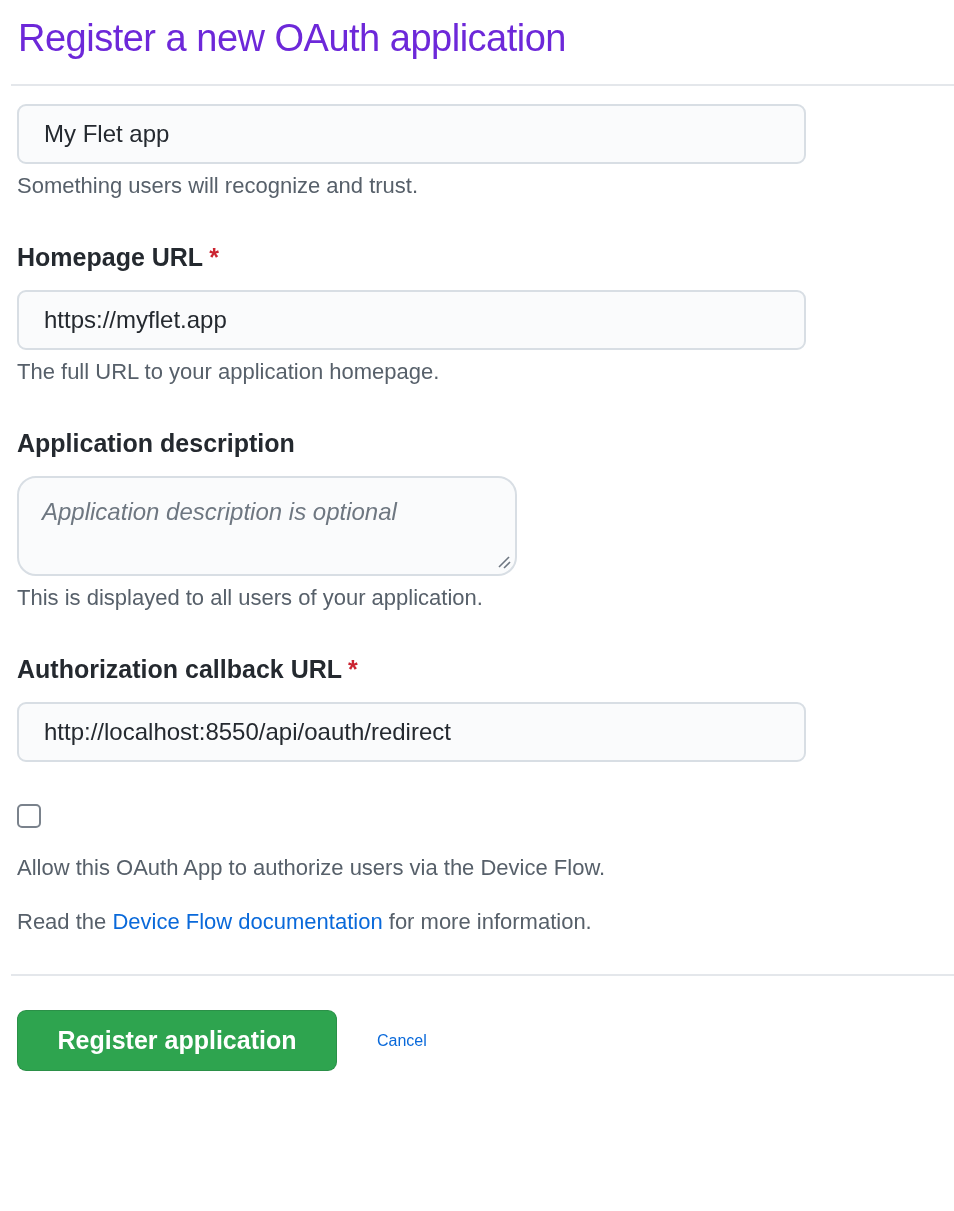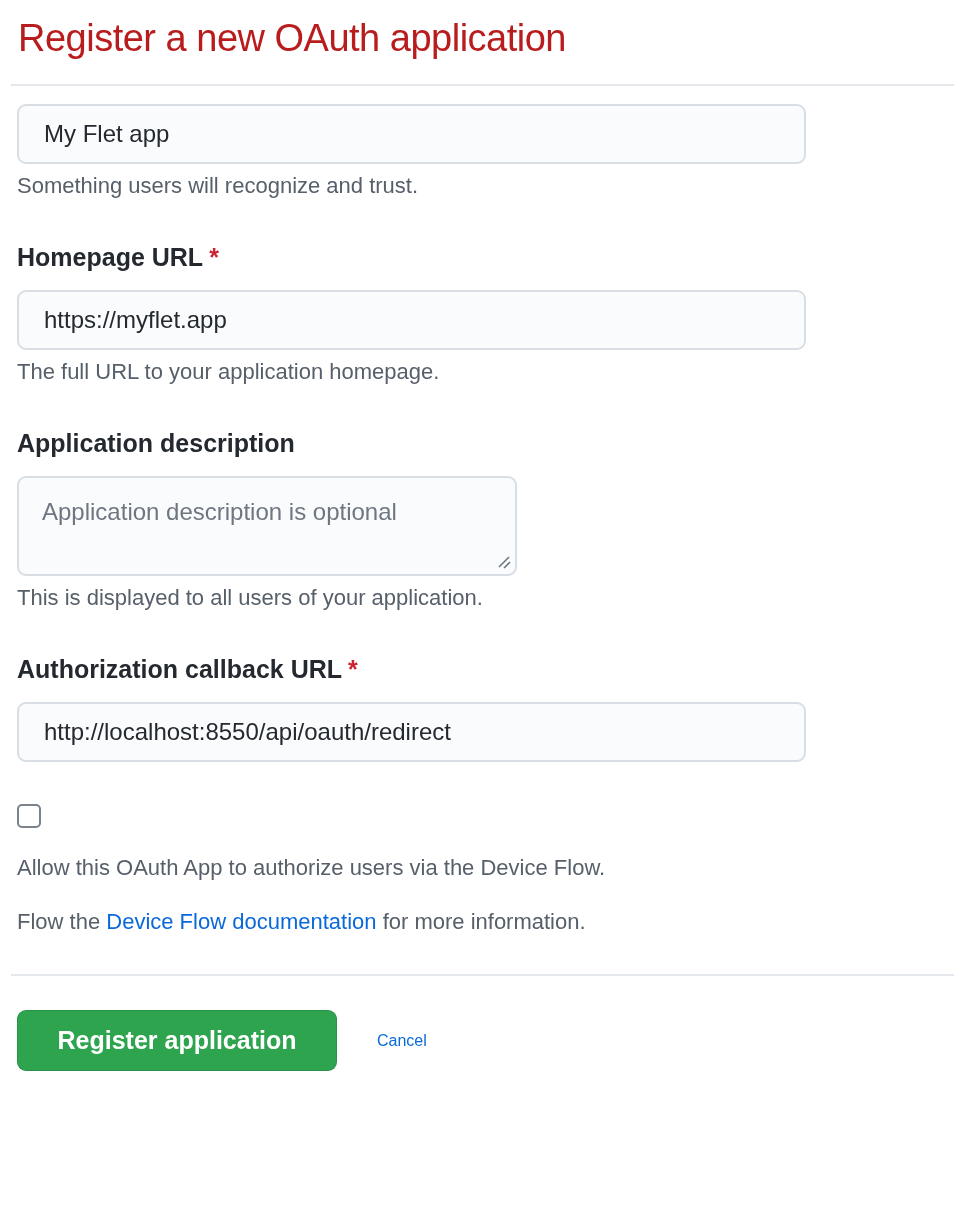--- a/index.html
+++ b/index.html
@@ -19,21 +19,21 @@
     min-height:1211px;
     background:#ffffff;
     color:var(--text);
     font-family:"Liberation Sans","DejaVu Sans",sans-serif;
   }
   .container{padding:0 0 40px 17px;}
 
   .page-title{
     font-size:38px;
     font-weight:400;
-    color:#b91c1c;
+    color:#6d28d9;
     margin:14px 0 0 1px;
     line-height:48px;
     letter-spacing:-0.5px;
   }
   .divider{
     border:0;
     border-top:2px solid var(--divider);
     margin:22px 0 0 -6px;
   }
 
@@ -73,23 +73,24 @@
   .description-textarea{
     display:block;
     width:500px;
     height:100px;
     padding:20px 23px;
     font-family:"Liberation Sans","DejaVu Sans",sans-serif;
     font-size:24px;
     color:var(--text);
     background:var(--input-bg);
     border:2px solid var(--input-border);
-    border-radius:9px;
+    border-radius:19px;
     outline:none;
     resize:none;
+    font-style:italic;
   }
   .description-textarea::placeholder{color:#6e7781;opacity:1;}
   .text-input::placeholder{color:#6e7781;opacity:1;}
   .resize-grip{
     position:absolute;
     right:5px;
     bottom:6px;
     pointer-events:none;
   }
 
@@ -188,21 +189,21 @@
   </div>
   <div class="help">This is displayed to all users of your application.</div>
 
   <label class="field-label"><span>Authorization callback URL</span><span class="required">*</span></label>
   <input class="text-input" type="text" value="http://localhost:8550/api/oauth/redirect" style="">
 
   <div class="checkbox-row">
     <span class="checkbox"></span>
   </div>
   <div class="para">Allow this OAuth App to authorize users via the Device Flow.</div>
-  <div class="para"><span>Flow the </span><a href="#">Device Flow documentation</a><span> for more information.</span></div>
+  <div class="para"><span>Read the </span><a href="#">Device Flow documentation</a><span> for more information.</span></div>
 
   <hr class="bottom-divider">
 
   <div class="actions">
     <button class="register-btn">Register application</button>
     <a class="cancel-link" href="#">Cancel</a>
   </div>
 
 </div>
 

